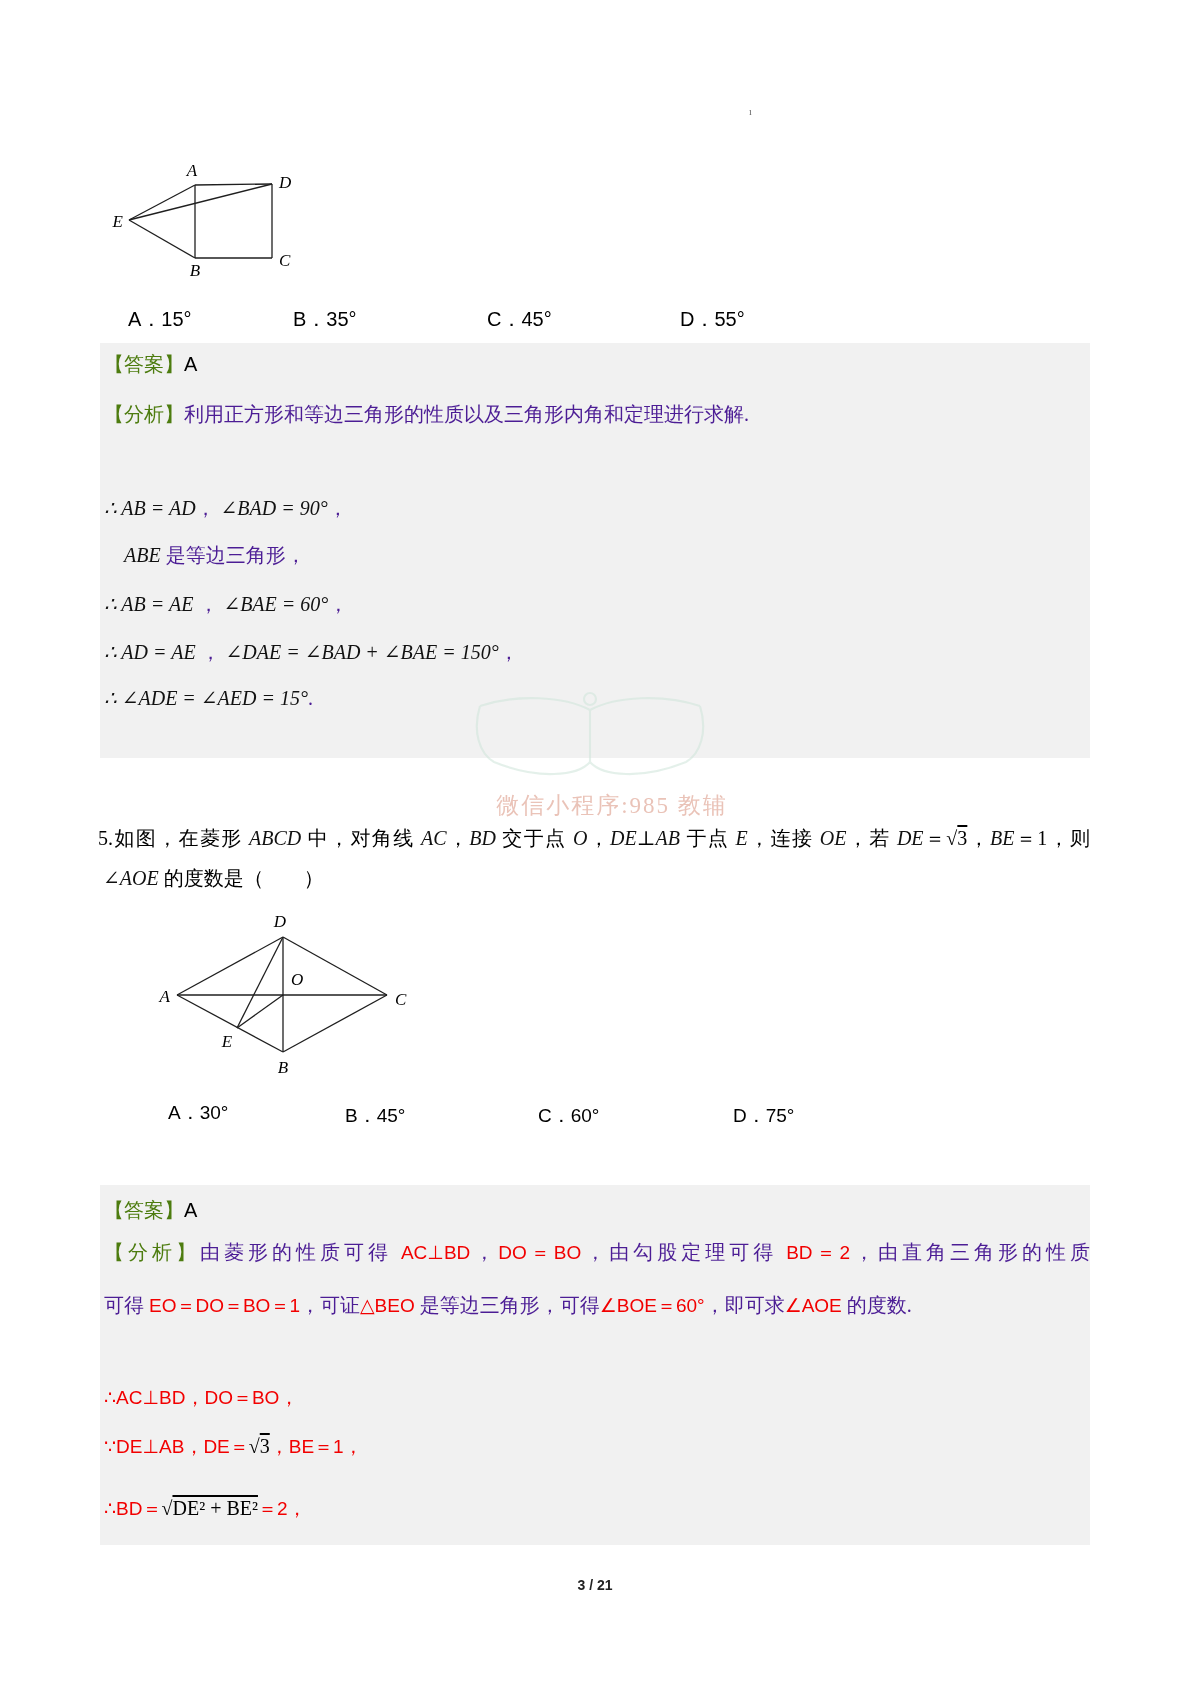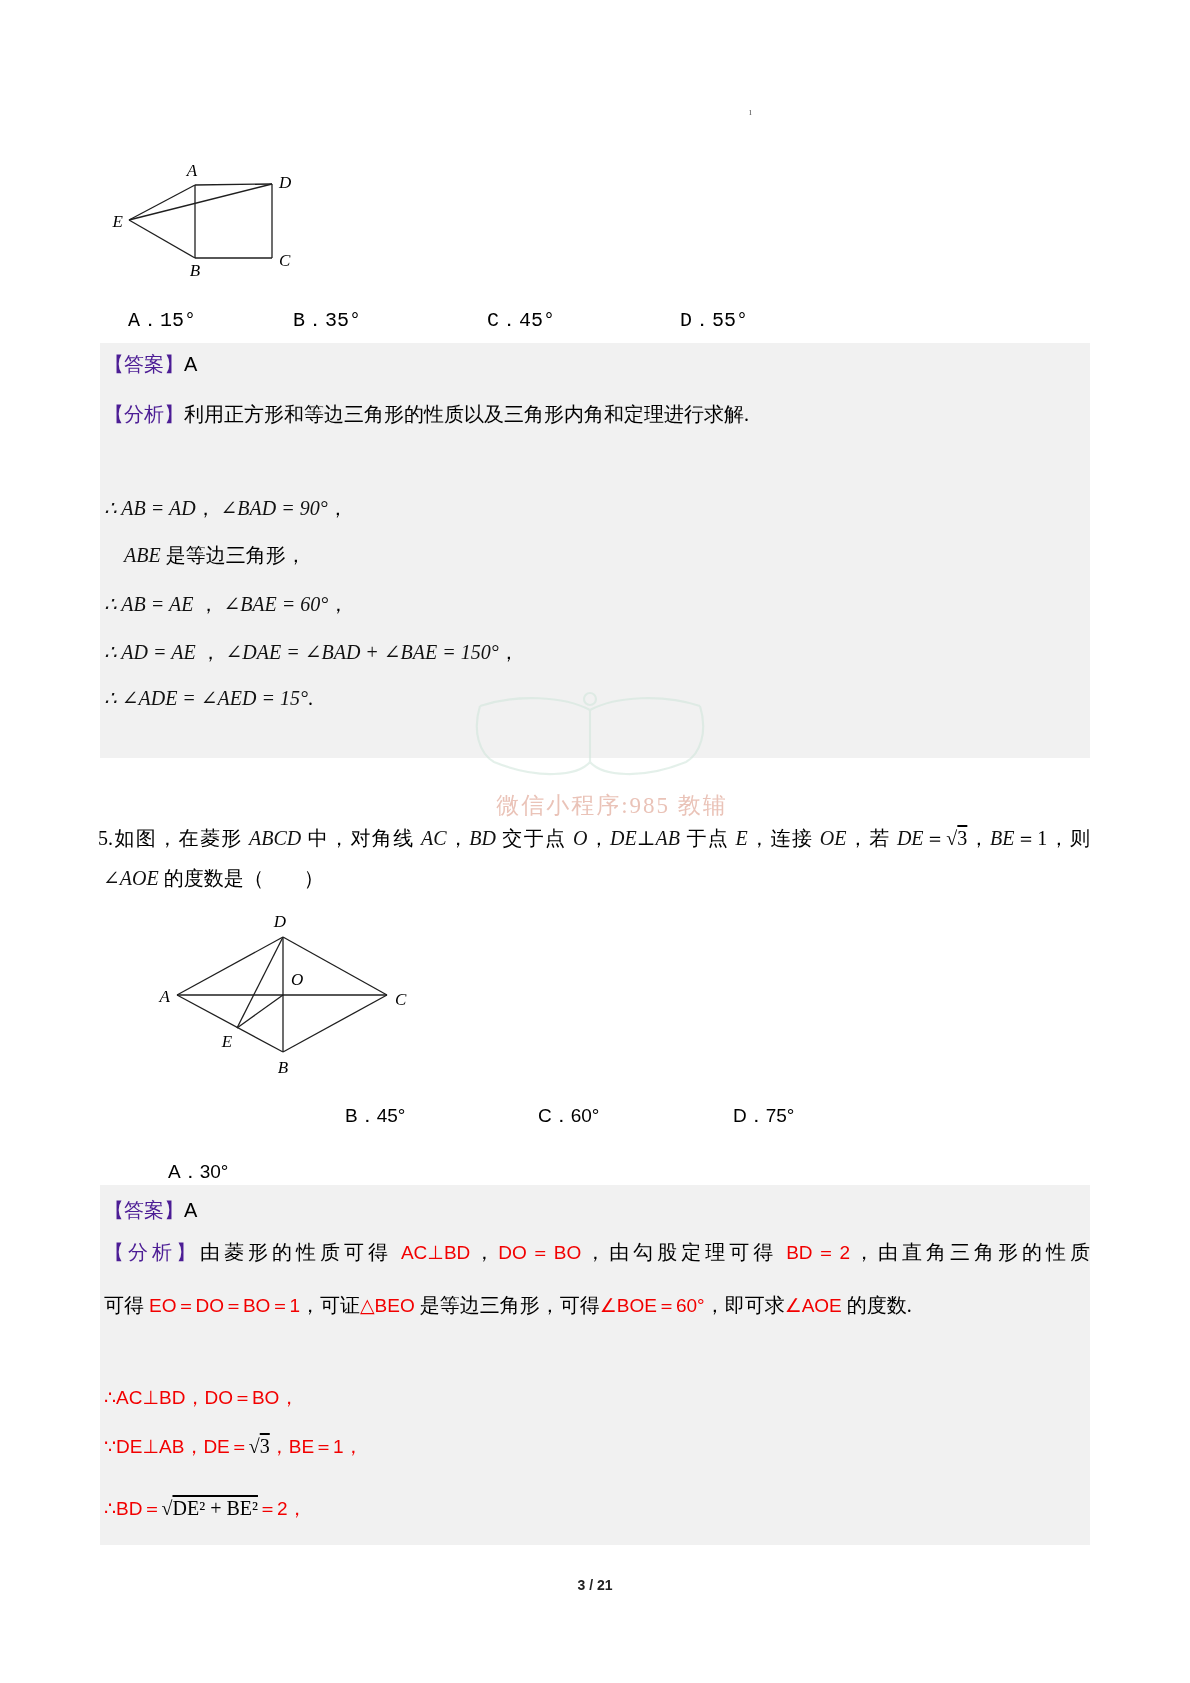--- a/index.html
+++ b/index.html
@@ -2,31 +2,31 @@
 <html><head>
 <meta charset="utf-8">
 <style>
   html,body{margin:0;padding:0;background:#fff;}
   .page{position:relative;width:1190px;height:1683px;background:#ffffff;
         font-family:"Liberation Serif","DejaVu Serif",serif;color:#000;overflow:hidden;}
   .top-mark{position:absolute;left:749px;top:106px;font-size:10px;color:#666;}
   .grayblock{position:absolute;left:100px;width:990px;background:#f1f1f1;}
   .tline{position:absolute;left:104px;font-size:20px;white-space:nowrap;line-height:1.25;}
   .just{white-space:normal;text-align:justify;text-align-last:justify;}
-  .rl{color:#4c1d95;}
-  .rc{color:#000000;}
+  .rl{color:#4d7c0f;}
+  .rc{color:#4c1d95;}
   .rs{color:#f20000;font-family:"Liberation Sans","DejaVu Sans",sans-serif;font-size:19px;}
   .bk{color:#000;font-family:"Liberation Sans","DejaVu Sans",sans-serif;}
   .mi2{color:#111;font-style:italic;}
   .cn{color:#000;}
   .rad{color:#000;}
   .radc{color:#000;text-decoration:overline;}
   .radci{color:#000;text-decoration:overline;}
   .opt{position:absolute;font-size:20px;white-space:nowrap;}
-  .opt-serif{font-family:Liberation Mono, monospace;}
+  .opt-serif{font-family:Liberation Sans, sans-serif;}
   .opt-sans{font-family:"Liberation Sans","DejaVu Sans",sans-serif;font-size:19px;}
   .figsvg{position:absolute;}
   .figsvg line, .figsvg path{stroke:#1f1f1f;stroke-width:1.3;fill:none;}
   .figsvg text{font-size:17px;font-style:italic;
        font-family:"Liberation Serif","DejaVu Serif",serif;fill:#000;}
   .wm-book{position:absolute;left:462px;top:686px;opacity:0.55;}
   .wm-book path,.wm-book circle{stroke:#cfe5da;stroke-width:2.2;fill:none;}
   .wm-text{position:absolute;left:612px;top:790px;transform:translateX(-50%);
        font-size:23px;color:#eac3b8;letter-spacing:2px;white-space:nowrap;}
   .footer{position:absolute;top:1577px;left:0;width:100%;text-align:center;
@@ -92,21 +92,21 @@
     <line x1="143" y1="90" x2="97" y2="123"></line>
     <text x="140" y="22" text-anchor="middle">D</text>
     <text x="30" y="97" text-anchor="end">A</text>
     <text x="255" y="100" text-anchor="start">C</text>
     <text x="143" y="168" text-anchor="middle">B</text>
     <text x="151" y="80" text-anchor="start">O</text>
     <text x="87" y="142" text-anchor="middle">E</text>
   </svg>
 
   <div>
-    <span class="opt opt-sans" style="left:168px;top:1159px">A．30°</span>
+    <span class="opt opt-sans" style="left:168px;top:1100px">A．30°</span>
     <span class="opt opt-sans" style="left:345px;top:1103px">B．45°</span>
     <span class="opt opt-sans" style="left:538px;top:1103px">C．60°</span>
     <span class="opt opt-sans" style="left:733px;top:1103px">D．75°</span>
   </div>
 
   <div class="grayblock" style="top:1185px;height:360px;"></div>
   <div class="tline" style="top:1198px"><span class="rl">【答案】</span><span class="bk">A</span></div>
   <div class="tline just" style="top:1240px;width:986px"><span class="rl">【分析】</span><span class="rc">由菱形的性质可得 </span><span class="rs">AC⊥BD</span><span class="rc">，</span><span class="rs">DO＝BO</span><span class="rc">，由勾股定理可得 </span><span class="rs">BD＝2</span><span class="rc">，由直角三角形的性质</span></div>
   <div class="tline" style="top:1293px"><span class="rc">可得 </span><span class="rs">EO＝DO＝BO＝1</span><span class="rc">，可证</span><span class="rs">△BEO</span><span class="rc"> 是等边三角形，可得</span><span class="rs">∠BOE＝60°</span><span class="rc">，即可求</span><span class="rs">∠AOE</span><span class="rc"> 的度数.</span></div>
   <div class="tline" style="top:1385px"><span class="rs">∴AC⊥BD，DO＝BO，</span></div>

